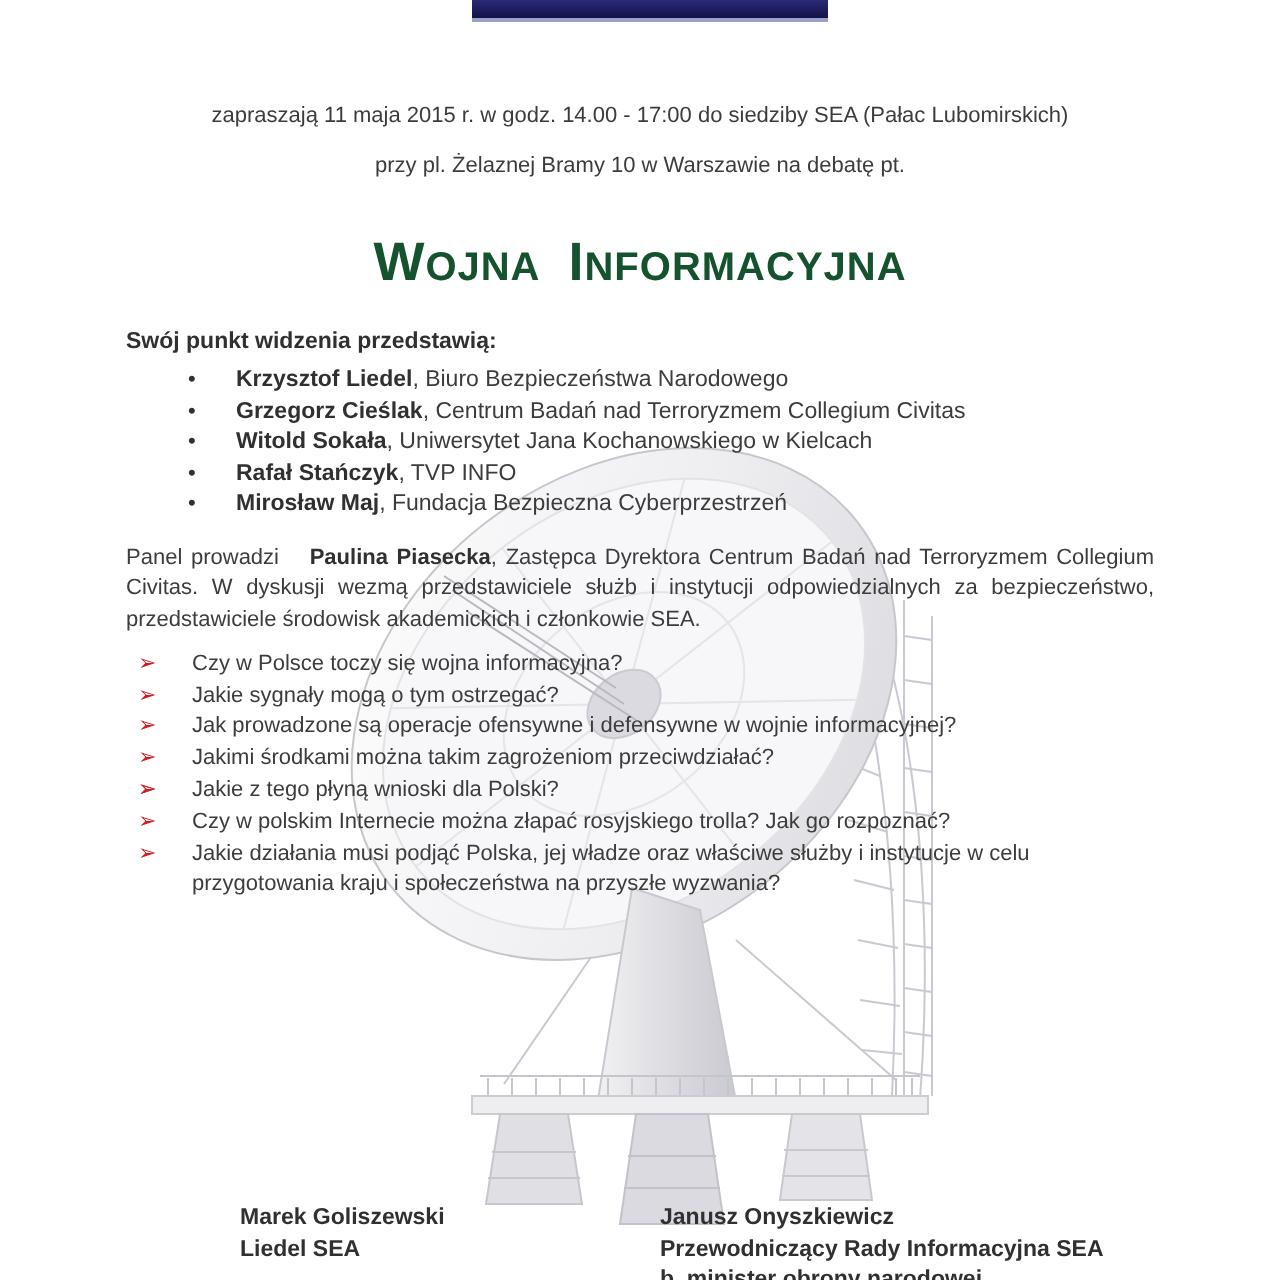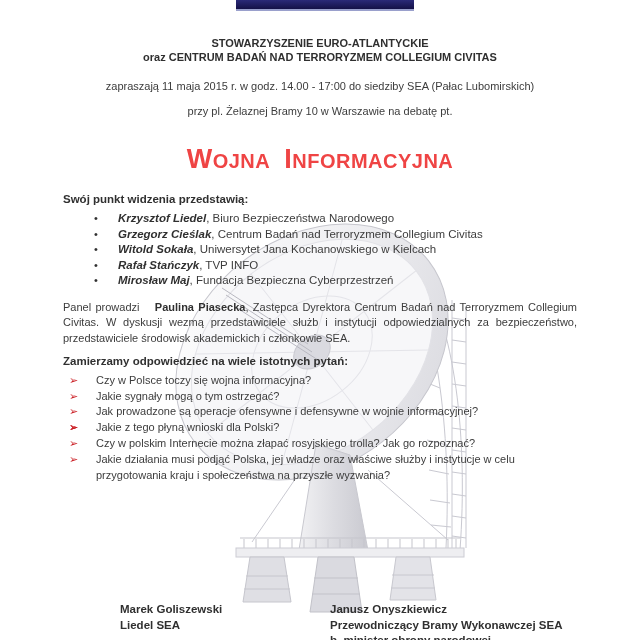--- a/index.html
+++ b/index.html
@@ -11,29 +11,29 @@
     position:absolute;left:236px;top:0;width:178px;height:9px;
     background:linear-gradient(#2b2a78,#141147);
     border-bottom:2px solid #9aa0cc;
   }
   .dish-svg{position:absolute;left:0;top:0;z-index:1;}
   .content{position:absolute;left:0;top:0;width:640px;z-index:2;box-sizing:border-box;padding:36px 63px 0 63px;}
   .org-header{text-align:center;font-weight:bold;font-size:11px;line-height:14px;color:#2f2f2f;}
   .invite{text-align:center;font-size:11px;color:#3c3c3c;}
   .invite-line1{margin-top:16px;}
   .invite-line2{margin-top:13px;}
-  .main-title{margin-top:27px;text-align:center;font-weight:bold;color:#ef4444;letter-spacing:.5px;}
+  .main-title{margin-top:27px;text-align:center;font-weight:bold;color:#14532d;letter-spacing:.5px;}
   .title-word{display:inline-block;text-transform:uppercase;font-size:20px;}
   .title-word::first-letter{font-size:27px;}
   .title-word + .title-word{margin-left:9px;}
   .speakers-heading{margin-top:18px;font-weight:bold;font-size:11.5px;color:#303030;}
   .speaker-list{margin-top:6px;}
   .speaker-item{position:relative;padding-left:55px;font-size:11.5px;line-height:15.5px;}
   .speaker-bullet{position:absolute;left:31px;top:0;font-size:11px;color:#303030;}
-  .speaker-name{font-weight:bold;color:#303030;font-style:italic;}
+  .speaker-name{font-weight:bold;color:#303030;}
   .panel-paragraph{margin-top:11px;font-size:11px;line-height:15.8px;text-align:justify;}
   .panel-moderator{font-weight:bold;color:#303030;padding-left:11px;}
   .questions-heading{margin-top:8px;font-weight:bold;font-size:11.5px;color:#303030;}
   .question-list{margin-top:6px;}
   .question-item{position:relative;padding-left:33px;font-size:11px;line-height:15.8px;}
   .question-bullet{position:absolute;left:6px;top:0;font-size:11px;color:#cb2026;}
   .signature{position:absolute;z-index:2;text-align:left;font-weight:bold;font-size:11.5px;line-height:15.5px;color:#303030;}
   .signature-left{left:120px;top:602px;width:170px;}
   .signature-right{left:330px;top:602px;width:270px;}
 </style>
@@ -82,24 +82,20 @@
     <path d="M250,557 L284,557 L291,602 L243,602 Z" fill="#dfdfe4" stroke="#c6c6cd"></path>
     <path d="M246,576 L288,576 M244,589 L290,589" stroke="#c6c6cd" fill="none"></path>
     <path d="M318,557 L354,557 L362,612 L310,612 Z" fill="#dadae0" stroke="#c2c2c9"></path>
     <path d="M314,578 L358,578 M312,594 L360,594" stroke="#c2c2c9" fill="none"></path>
     <path d="M396,557 L430,557 L436,600 L390,600 Z" fill="#e3e3e8" stroke="#c8c8cf"></path>
     <path d="M392,575 L434,575 M391,588 L435,588" stroke="#c8c8cf" fill="none"></path>
   </svg>
 
   <div class="content">
 
-    <div class="org-header">
-      <div>STOWARZYSZENIE EURO-ATLANTYCKIE</div>
-      <div>oraz CENTRUM BADAŃ NAD TERRORYZMEM COLLEGIUM CIVITAS</div>
-    </div>
 
     <div class="invite">
       <div class="invite-line1">zapraszają 11 maja 2015 r. w godz. 14.00 - 17:00 do siedziby SEA (Pałac Lubomirskich)</div>
       <div class="invite-line2">przy pl. Żelaznej Bramy 10 w Warszawie na debatę pt.</div>
     </div>
 
     <div class="main-title">
       <span class="title-word">Wojna</span>
       <span class="title-word">Informacyjna</span>
     </div>
@@ -121,34 +117,33 @@
       </div>
       <div class="speaker-item">
         <span class="speaker-bullet">•</span><span class="speaker-name">Mirosław Maj</span><span>, Fundacja Bezpieczna Cyberprzestrzeń</span>
       </div>
     </div>
 
     <div class="panel-paragraph">
       <span>Panel prowadzi </span><span class="panel-moderator">Paulina Piasecka</span><span>, Zastępca Dyrektora Centrum Badań nad Terroryzmem Collegium Civitas. W dyskusji wezmą przedstawiciele służb i instytucji odpowiedzialnych za bezpieczeństwo, przedstawiciele środowisk akademickich i członkowie SEA.</span>
     </div>
 
-    <div class="questions-heading">Zamierzamy odpowiedzieć na wiele istotnych pytań:</div>
 
     <div class="question-list">
       <div class="question-item">
         <span class="question-bullet">➢</span><span>Czy w Polsce toczy się wojna informacyjna?</span>
       </div>
       <div class="question-item">
         <span class="question-bullet">➢</span><span>Jakie sygnały mogą o tym ostrzegać?</span>
       </div>
       <div class="question-item">
         <span class="question-bullet">➢</span><span>Jak prowadzone są operacje ofensywne i defensywne w wojnie informacyjnej?</span>
       </div>
       <div class="question-item">
-        <span class="question-bullet">➢</span>
+        <span class="question-bullet">➢</span><span>Jakimi środkami można takim zagrożeniom przeciwdziałać?</span>
       </div>
       <div class="question-item">
         <span class="question-bullet">➢</span>
       </div>
       <div class="question-item">
         <span class="question-bullet">➢</span><span>Jakie z tego płyną wnioski dla Polski?</span>
       </div>
       <div class="question-item">
         <span class="question-bullet">➢</span><span>Czy w polskim Internecie można złapać rosyjskiego trolla? Jak go rozpoznać?</span>
       </div>
@@ -159,17 +154,17 @@
 
   </div>
 
   <div class="signature signature-left">
     <div>Marek Goliszewski</div>
     <div>Liedel SEA</div>
   </div>
 
   <div class="signature signature-right">
     <div>Janusz Onyszkiewicz</div>
-    <div>Przewodniczący Bramy Wykonawczej SEA</div>
+    <div>Przewodniczący Rady Informacyjna SEA</div>
     <div>b. minister obrony narodowej</div>
   </div>
 
 </div>
 
 </body></html>

